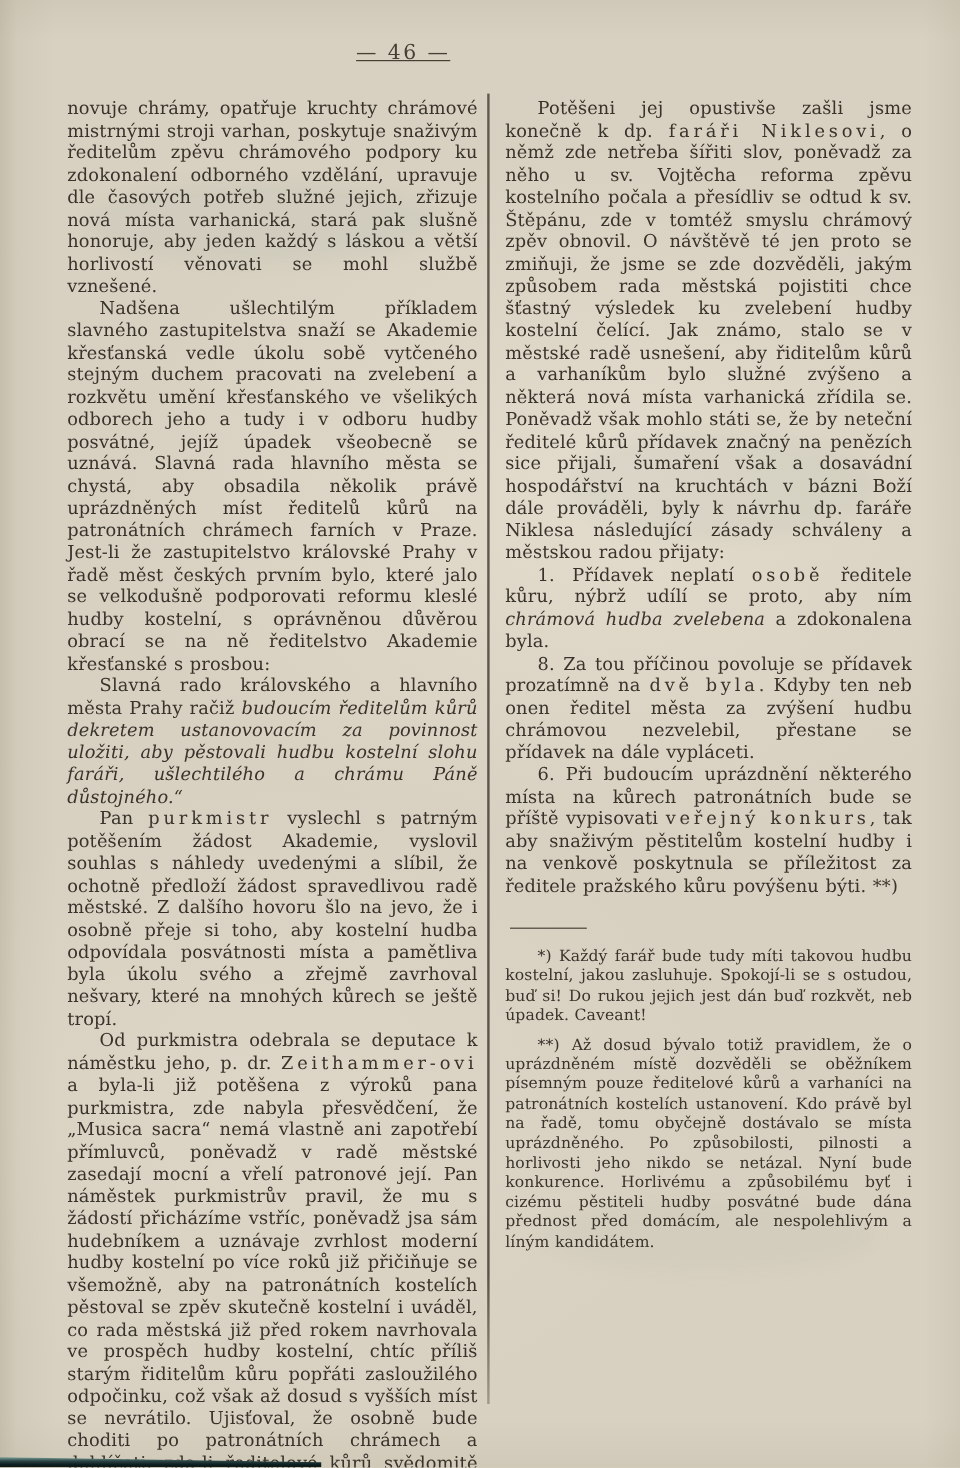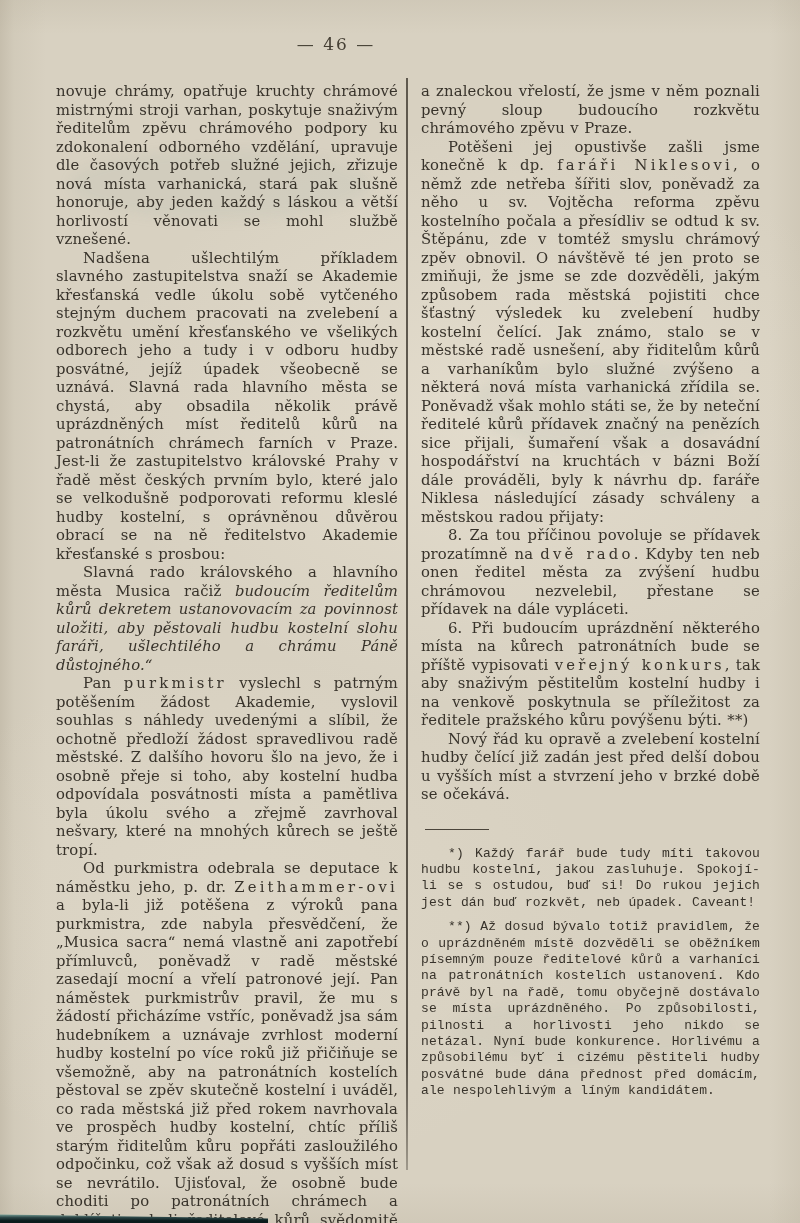--- a/index.html
+++ b/index.html
@@ -16,21 +16,21 @@
       radial-gradient(ellipse 500px 380px at 30% 75%, rgba(229,222,206,.4), rgba(229,222,206,0) 70%),
       linear-gradient(90deg, rgba(176,167,148,.45) 0px, rgba(190,182,163,.25) 14px, rgba(0,0,0,0) 46px),
       linear-gradient(270deg, rgba(186,177,158,.28) 0px, rgba(0,0,0,0) 30px),
       linear-gradient(180deg, rgba(189,181,163,.30) 0px, rgba(0,0,0,0) 34px),
       linear-gradient(0deg, rgba(186,177,158,.25) 0px, rgba(0,0,0,0) 40px);
     font-family:"DejaVu Serif","Liberation Serif",serif;
     color:var(--ink);
   }
   .page-number{
     position:absolute;top:34px;left:0;width:672px;text-align:center;
-    font-size:17px;letter-spacing:2px;color:#453f34;
+    font-size:17px;letter-spacing:2px;color:#453f34;text-decoration:underline;
   }
   .column{
     position:absolute;top:82px;
     font-size:14.8px;line-height:18.5px;
     text-align:justify;letter-spacing:.15px;word-spacing:.6px;
   }
   .col-left{left:56px;width:342px;}
   .col-right{left:421px;width:339px;}
   .column p{margin:0;padding:0;}
   .indent{text-indent:27px;}
@@ -41,21 +41,21 @@
     background:linear-gradient(180deg, rgba(74,68,58,.85), rgba(74,68,58,.9) 90%, rgba(74,68,58,.4));
   }
   .footnote-rule{
     width:64px;height:0;border-top:1.5px solid var(--rule);
     margin:25px 0 16px 4px;
   }
   .footnotes{
     font-size:13px;line-height:16.4px;letter-spacing:.1px;word-spacing:.4px;
     text-align:justify;
   }
-  .footnotes p{margin:0;font-family:Liberation Mono, monospace;}
+  .footnotes p{margin:0;}
   .footnotes p + p{margin-top:8px;}
   .scan-bar{
     position:absolute;left:0;bottom:0;width:268px;height:9px;
     background:linear-gradient(180deg,#7fa99f 0%, #2a4344 40%, #0b1b1c 75%);
     clip-path:polygon(0 5%, 100% 50%, 100% 100%, 0 100%);
   }
   .smudge{position:absolute;border-radius:50%;filter:blur(6px);pointer-events:none;}
   .smudge-a{left:70px;top:150px;width:300px;height:70px;background:rgba(150,168,158,.10);}
   .smudge-b{left:470px;top:360px;width:260px;height:90px;background:rgba(148,166,158,.10);}
   .smudge-c{left:450px;top:1000px;width:280px;height:60px;background:rgba(150,168,158,.08);}
@@ -65,34 +65,33 @@
 
 <div class="smudge smudge-a"></div>
 <div class="smudge smudge-b"></div>
 <div class="smudge smudge-c"></div>
 
 <div class="page-number">— 46 —</div>
 
 <div class="column col-left">
     <p><span>novuje chrámy, opatřuje kruchty chrámové mistrnými stroji varhan, poskytuje snaživým ředitelům zpěvu chrámového podpory ku zdokonalení odborného vzdělání, upravuje dle časových potřeb služné jejich, zřizuje nová místa varhanická, stará pak slušně honoruje, aby jeden každý s láskou a větší horlivostí věnovati se mohl službě vznešené.</span></p>
     <p class="indent"><span>Nadšena ušlechtilým příkladem slavného zastupitelstva snaží se Akademie křesťanská vedle úkolu sobě vytčeného stejným duchem pracovati na zvelebení a rozkvětu umění křesťanského ve všelikých odborech jeho a tudy i v odboru hudby posvátné, jejíž úpadek všeobecně se uznává. Slavná rada hlavního města se chystá, aby obsadila několik právě uprázdněných míst ředitelů kůrů na patronátních chrámech farních v Praze. Jest-li že zastupitelstvo královské Prahy v řadě měst českých prvním bylo, které jalo se velkodušně podporovati reformu kleslé hudby kostelní, s oprávněnou důvěrou obrací se na ně ředitelstvo Akademie křesťanské s prosbou:</span></p>
-    <p class="indent"><span>Slavná rado královského a hlavního města Musica račiž </span><span class="italic">budoucím ředitelům kůrů dekretem ustanovovacím za povinnost uložiti, aby pěstovali hudbu kostelní slohu faráři, ušlechtilého a chrámu Páně důstojného.“</span></p>
+    <p class="indent"><span>Slavná rado královského a hlavního města Prahy račiž </span><span class="italic">budoucím ředitelům kůrů dekretem ustanovovacím za povinnost uložiti, aby pěstovali hudbu kostelní slohu faráři, ušlechtilého a chrámu Páně důstojného.“</span></p>
     <p class="indent"><span>Pan </span><span class="spaced">purkmistr</span><span> vyslechl s patrným potěšením žádost Akademie, vyslovil souhlas s náhledy uvedenými a slíbil, že ochotně předloží žádost spravedlivou radě městské. Z dalšího hovoru šlo na jevo, že i osobně přeje si toho, aby kostelní hudba odpovídala posvátnosti místa a pamětliva byla úkolu svého a zřejmě zavrhoval nešvary, které na mnohých kůrech se ještě tropí.</span></p>
     <p class="indent"><span>Od purkmistra odebrala se deputace k náměstku jeho, p. dr. </span><span class="spaced">Zeithammer-ovi</span><span> a byla-li již potěšena z výroků pana purkmistra, zde nabyla přesvědčení, že „Musica sacra“ nemá vlastně ani zapotřebí přímluvců, poněvadž v radě městské zasedají mocní a vřelí patronové její. Pan náměstek purkmistrův pravil, že mu s žádostí přicházíme vstříc, poněvadž jsa sám hudebníkem a uznávaje zvrhlost moderní hudby kostelní po více roků již přičiňuje se všemožně, aby na patronátních kostelích pěstoval se zpěv skutečně kostelní i uváděl, co rada městská již před rokem navrhovala ve prospěch hudby kostelní, chtíc příliš starým řiditelům kůru popřáti zasloužilého odpočinku, což však až dosud s vyšších míst se nevrátilo. Ujisťoval, že osobně bude choditi po patronátních chrámech a dohlížeti, zda-li ředitelové kůrů svědomitě konají, co jim za povinnost uloženo jest. Mluvil o reformě hudby kostelní s takovým přesvědčením</span></p>
   </div>
 
 <div class="divider"></div>
 
 <div class="column col-right">
   <div>
-      <p><span>a znaleckou vřelostí, že jsme v něm poznali pevný sloup budoucího rozkvětu chrámového zpěvu v Praze.</span></p>
       <p class="indent"><span>Potěšeni jej opustivše zašli jsme konečně k dp. </span><span class="spaced">faráři Niklesovi</span><span>, o němž zde netřeba šířiti slov, poněvadž za něho u sv. Vojtěcha reforma zpěvu kostelního počala a přesídliv se odtud k sv. Štěpánu, zde v tomtéž smyslu chrámový zpěv obnovil. O návštěvě té jen proto se zmiňuji, že jsme se zde dozvěděli, jakým způsobem rada městská pojistiti chce šťastný výsledek ku zvelebení hudby kostelní čelící. Jak známo, stalo se v městské radě usnešení, aby řiditelům kůrů a varhaníkům bylo služné zvýšeno a některá nová místa varhanická zřídila se. Poněvadž však mohlo státi se, že by neteční ředitelé kůrů přídavek značný na penězích sice přijali, šumaření však a dosavádní hospodářství na kruchtách v bázni Boží dále prováděli, byly k návrhu dp. faráře Niklesa následující zásady schváleny a městskou radou přijaty:</span></p>
-      <p class="indent"><span>8. Za tou příčinou povoluje se přídavek prozatímně na </span><span class="spaced">dvě rado</span><span>. Kdyby ten neb onen ředitel města za zvýšení hudbu chrámovou nezvelebil, přestane se přídavek na dále vypláceti.</span></p>
+      <p class="indent"><span>1. Přídavek neplatí </span><span class="spaced">osobě</span><span> ředitele kůru, nýbrž udílí se proto, aby ním </span><span class="italic">chrámová hudba zvelebena</span><span> a zdokonalena byla.</span></p>
+      <p class="indent"><span>8. Za tou příčinou povoluje se přídavek prozatímně na </span><span class="spaced">dvě byla</span><span>. Kdyby ten neb onen ředitel města za zvýšení hudbu chrámovou nezvelebil, přestane se přídavek na dále vypláceti.</span></p>
       <p class="indent"><span>6. Při budoucím uprázdnění některého místa na kůrech patronátních bude se příště vypisovati </span><span class="spaced">veřejný konkurs</span><span>, tak aby snaživým pěstitelům kostelní hudby i na venkově poskytnula se příležitost za ředitele pražského kůru povýšenu býti. **)</span></p>
-      <p class="indent"><span>Nový řád ku opravě a zvelebení kostelní hudby čelící již zadán jest před delší dobou u vyšších míst a stvrzení jeho v brzké době se očekává.</span></p>
     </div>
   <div class="footnote-rule"></div>
   <div class="footnotes">
       <p class="indent"><span>*) Každý farář bude tudy míti takovou hudbu kostelní, jakou zasluhuje. Spokojí-li se s ostudou, buď si! Do rukou jejich jest dán buď rozkvět, neb úpadek. Caveant!</span></p>
       <p class="indent"><span>**) Až dosud bývalo totiž pravidlem, že o uprázdněném místě dozvěděli se oběžníkem písemným pouze ředitelové kůrů a varhaníci na patronátních kostelích ustanovení. Kdo právě byl na řadě, tomu obyčejně dostávalo se místa uprázdněného. Po způsobilosti, pilnosti a horlivosti jeho nikdo se netázal. Nyní bude konkurence. Horlivému a způsobilému byť i cizému pěstiteli hudby posvátné bude dána přednost před domácím, ale nespolehlivým a líným kandidátem.</span></p>
     </div>
 </div>
 
 <div class="scan-bar"></div>
 

